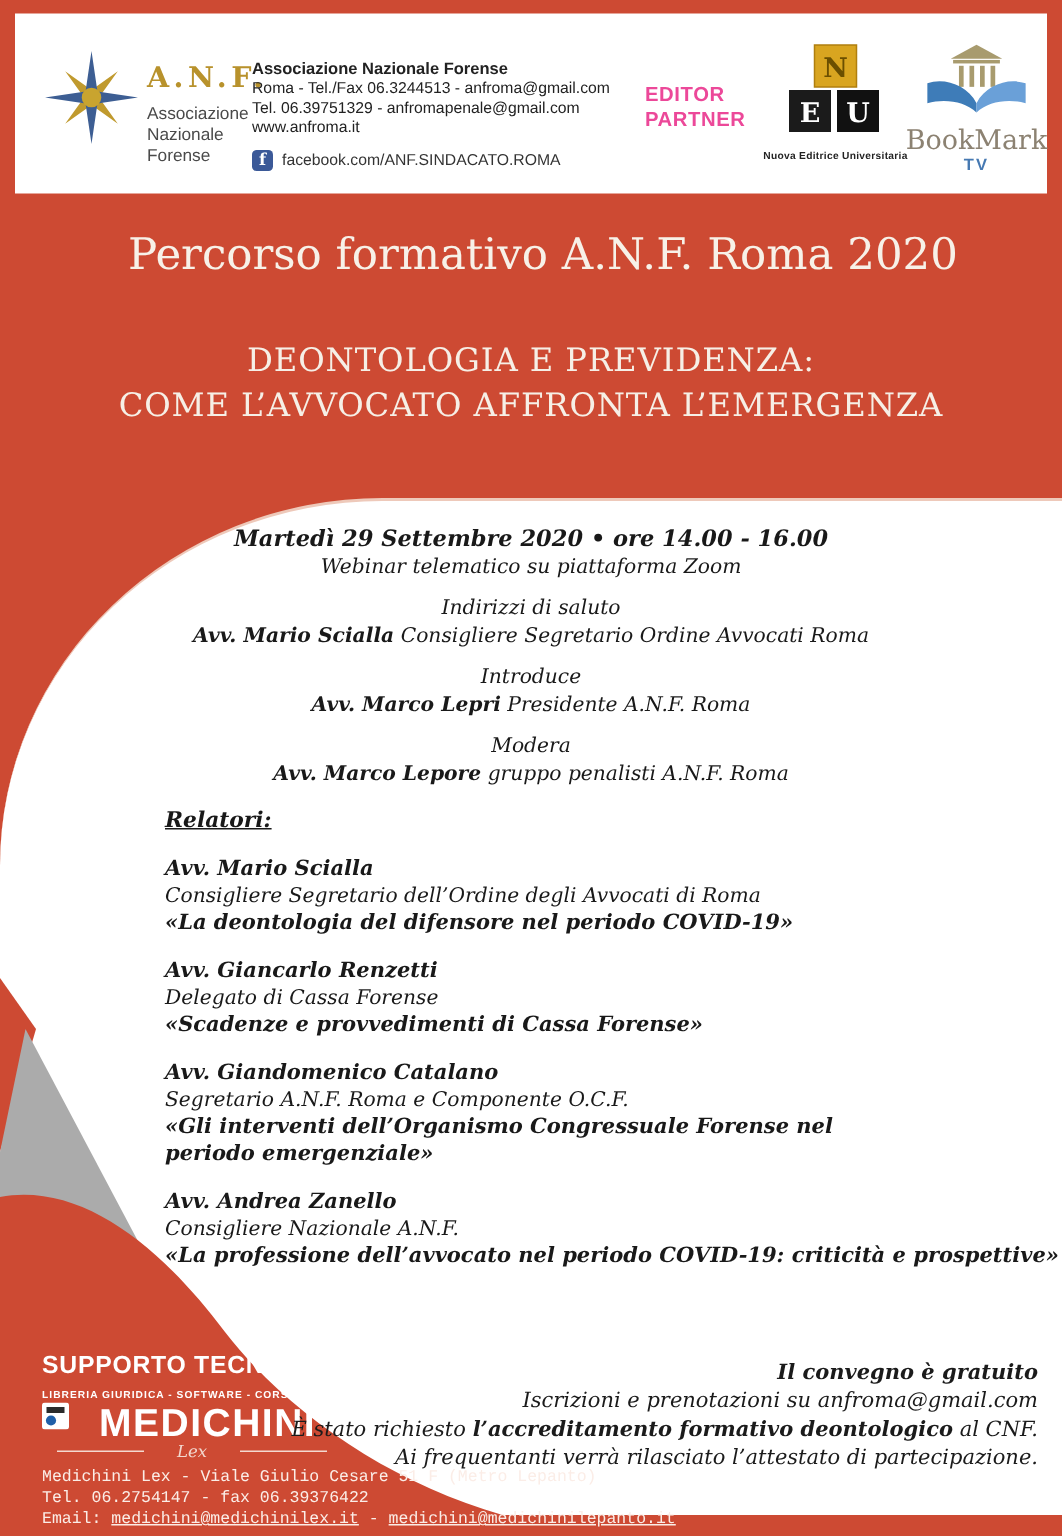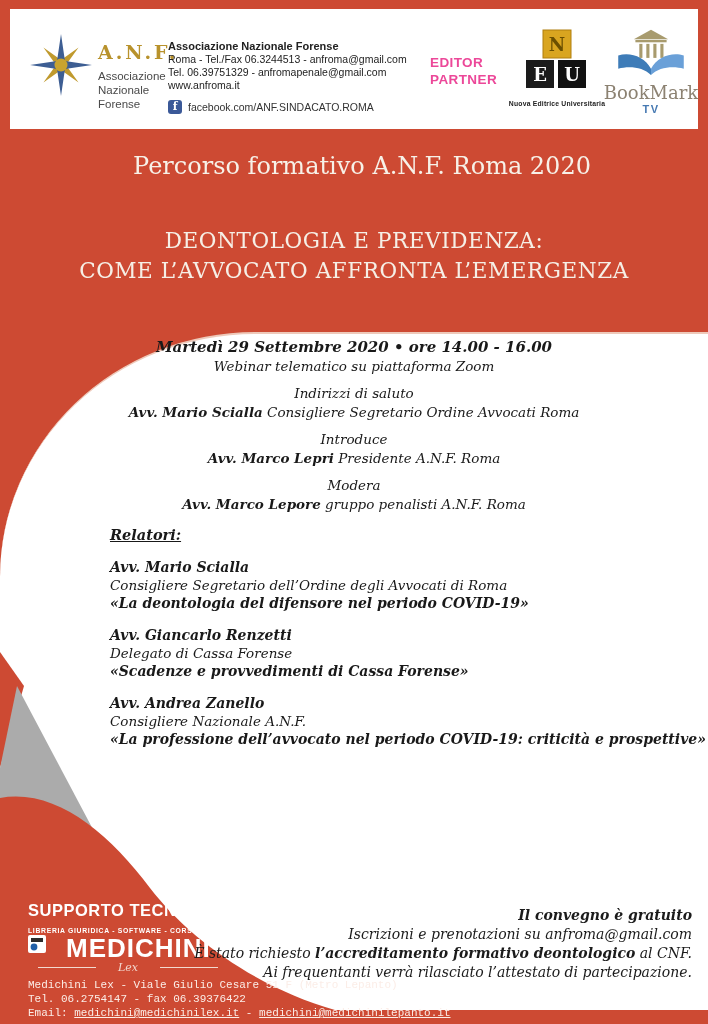--- a/index.html
+++ b/index.html
@@ -20,29 +20,29 @@
   .fb-text { font-size:10.5px; color:#333; }
   .editor-partner { position:absolute; left:420px; top:45px; font-size:13.5px; font-weight:bold; line-height:17px; letter-spacing:0.4px; color:#ec4899; }
   .neu-block { position:absolute; left:492px; top:20px; width:110px; text-align:center; }
   .neu-caption { margin-top:3px; font-size:6.8px; font-weight:bold; color:#222; letter-spacing:0.2px; }
   .bookmark-block { position:absolute; left:584px; top:19px; width:114px; text-align:center; }
   .bookmark-name { font-family:"DejaVu Serif", serif; font-size:18px; color:#8C8272; margin-top:-2px; }
   .bookmark-tv { font-size:11px; font-weight:bold; letter-spacing:1.5px; color:#4679B2; }
 
   
   .band-title { position:absolute; top:152px; left:0; width:100%; text-align:center; z-index:2;
-                font-family:"DejaVu Serif", serif; font-size:24px; color:#F7F1E8;padding-left:16px; }
+                font-family:"DejaVu Serif", serif; font-size:29px; color:#F7F1E8;padding-left:16px; }
   .band-subtitle { position:absolute; top:226px; left:0; width:100%; text-align:center; z-index:2;
                    font-family:"DejaVu Serif", serif; font-size:21.5px; line-height:30px; letter-spacing:0.6px; color:#F6EFE6; }
 
   
   .content-panel { position:absolute; top:332px; left:0; right:0; bottom:0; background:#ffffff;
                    border-top:2px solid #EEC9BA; border-top-left-radius:255px 245px; z-index:1; }
   .content-inner { position:relative; z-index:2; font-family:"DejaVu Serif", serif; font-style:italic; color:#191919; }
-  .center-col { padding-top:4px; text-align:center; font-size:13.5px; line-height:19px; }
+  .center-col { padding-top:16px; text-align:center; font-size:13.5px; line-height:19px; }
   .date-line { font-size:15px; font-weight:bold; }
   .center-group { margin-top:8px; }
   .bold-name { font-weight:bold; }
   .left-col { margin:12px 0 0 110px; text-align:left; font-size:13.5px; line-height:18px; }
   .relatori-heading { font-size:14.5px; font-weight:bold; text-decoration:underline; }
   .speaker { margin-top:14px; }
   .sp-name { font-weight:bold; font-size:14px; }
   .sp-topic { font-weight:bold; font-size:14px; }
   .topic-narrow { max-width:470px; }
 
@@ -175,20 +175,25 @@
           <div class="sp-role">Consigliere Segretario dell’Ordine degli Avvocati di Roma</div>
           <div class="sp-topic">«La deontologia del difensore nel periodo COVID-19»</div>
         </div>
 
         <div class="speaker">
           <div class="sp-name">Avv. Giancarlo Renzetti</div>
           <div class="sp-role">Delegato di Cassa Forense</div>
           <div class="sp-topic">«Scadenze e provvedimenti di Cassa Forense»</div>
         </div>
 
+        <div class="speaker">
+          <div class="sp-name">Avv. Giandomenico Catalano</div>
+          <div class="sp-role">Segretario A.N.F. Roma e Componente O.C.F.</div>
+          <div class="sp-topic topic-narrow">«Gli interventi dell’Organismo Congressuale Forense nel periodo emergenziale»</div>
+        </div>
 
         <div class="speaker">
           <div class="sp-name">Avv. Andrea Zanello</div>
           <div class="sp-role">Consigliere Nazionale A.N.F.</div>
           <div class="sp-topic">«La professione dell’avvocato nel periodo COVID-19: criticità e prospettive»</div>
         </div>
       </div>
     </div>
   </div>
 

